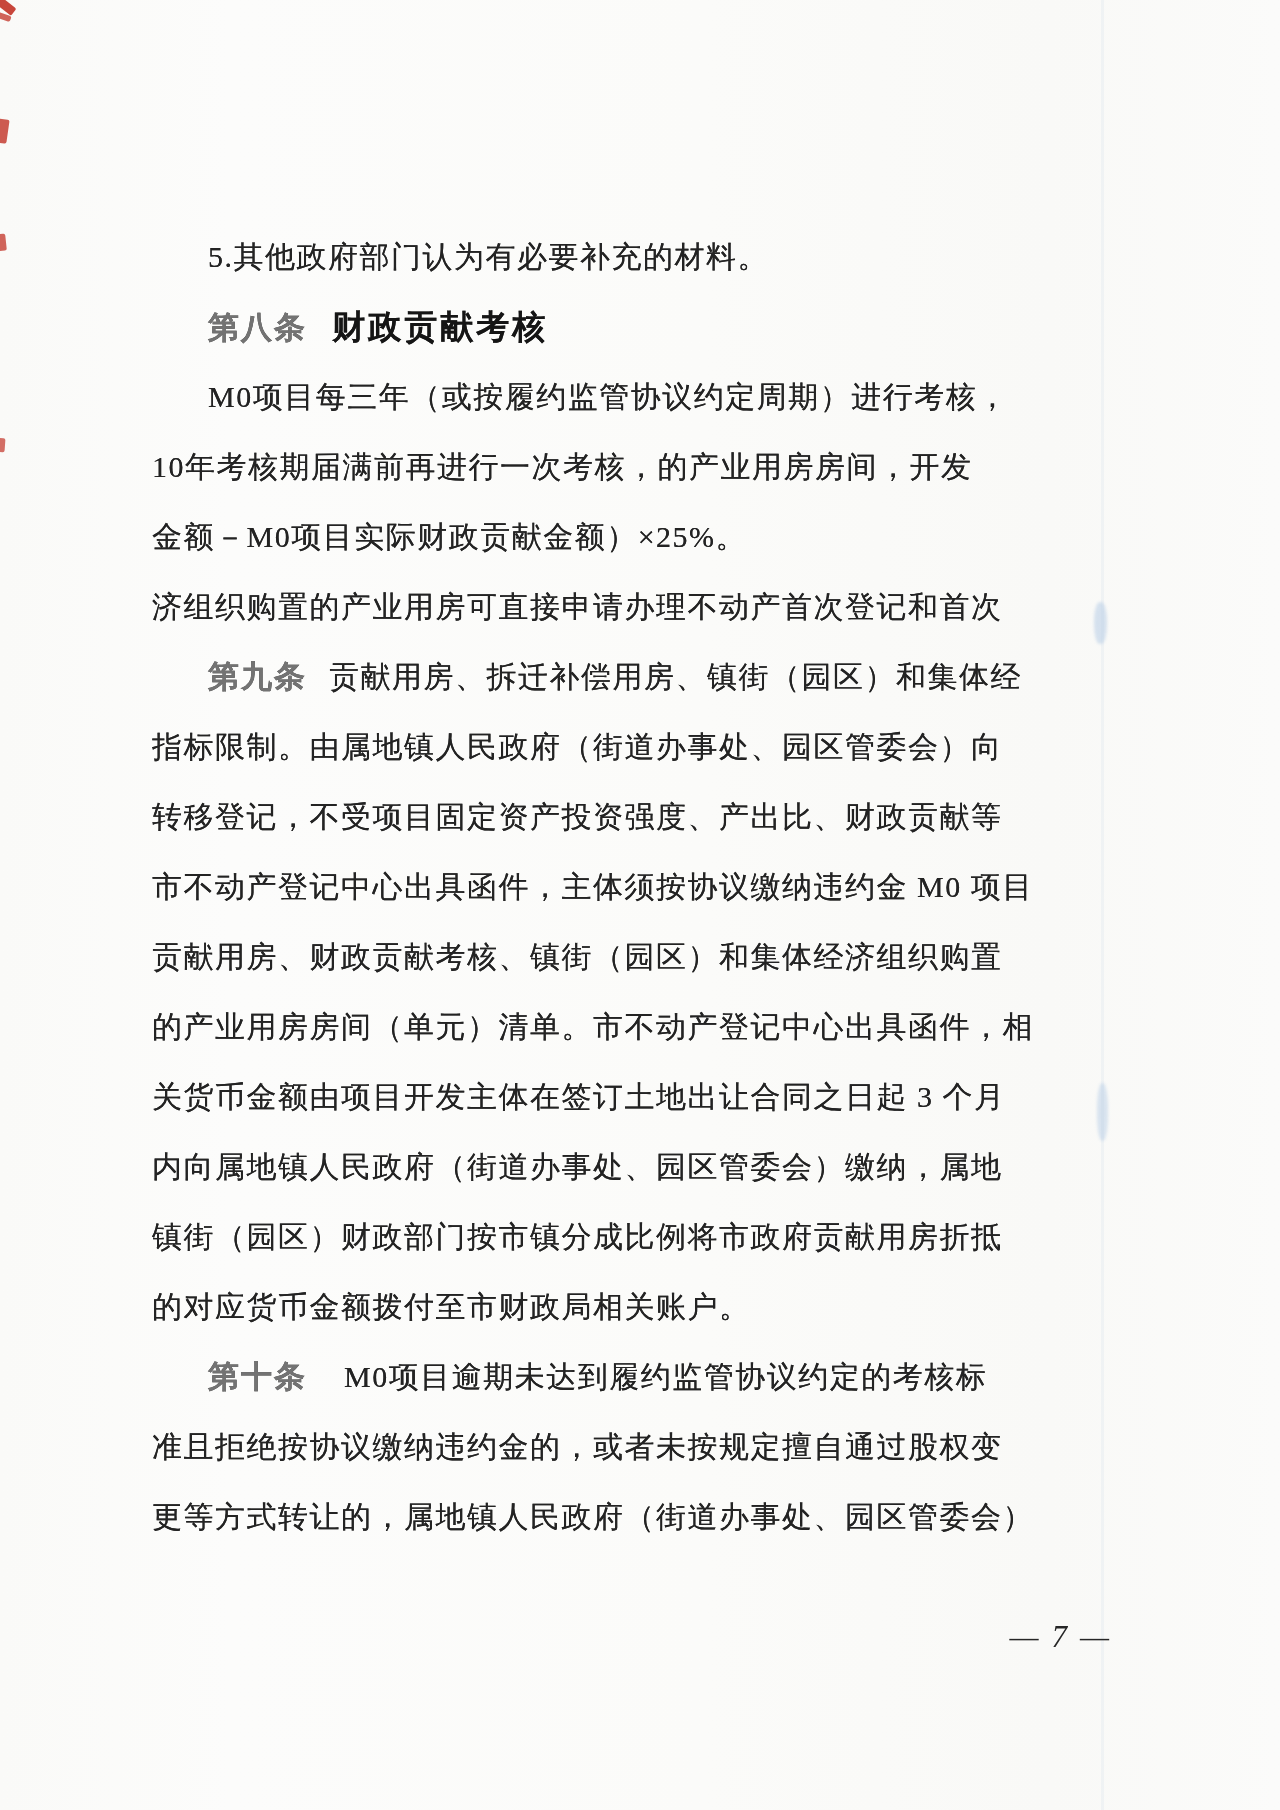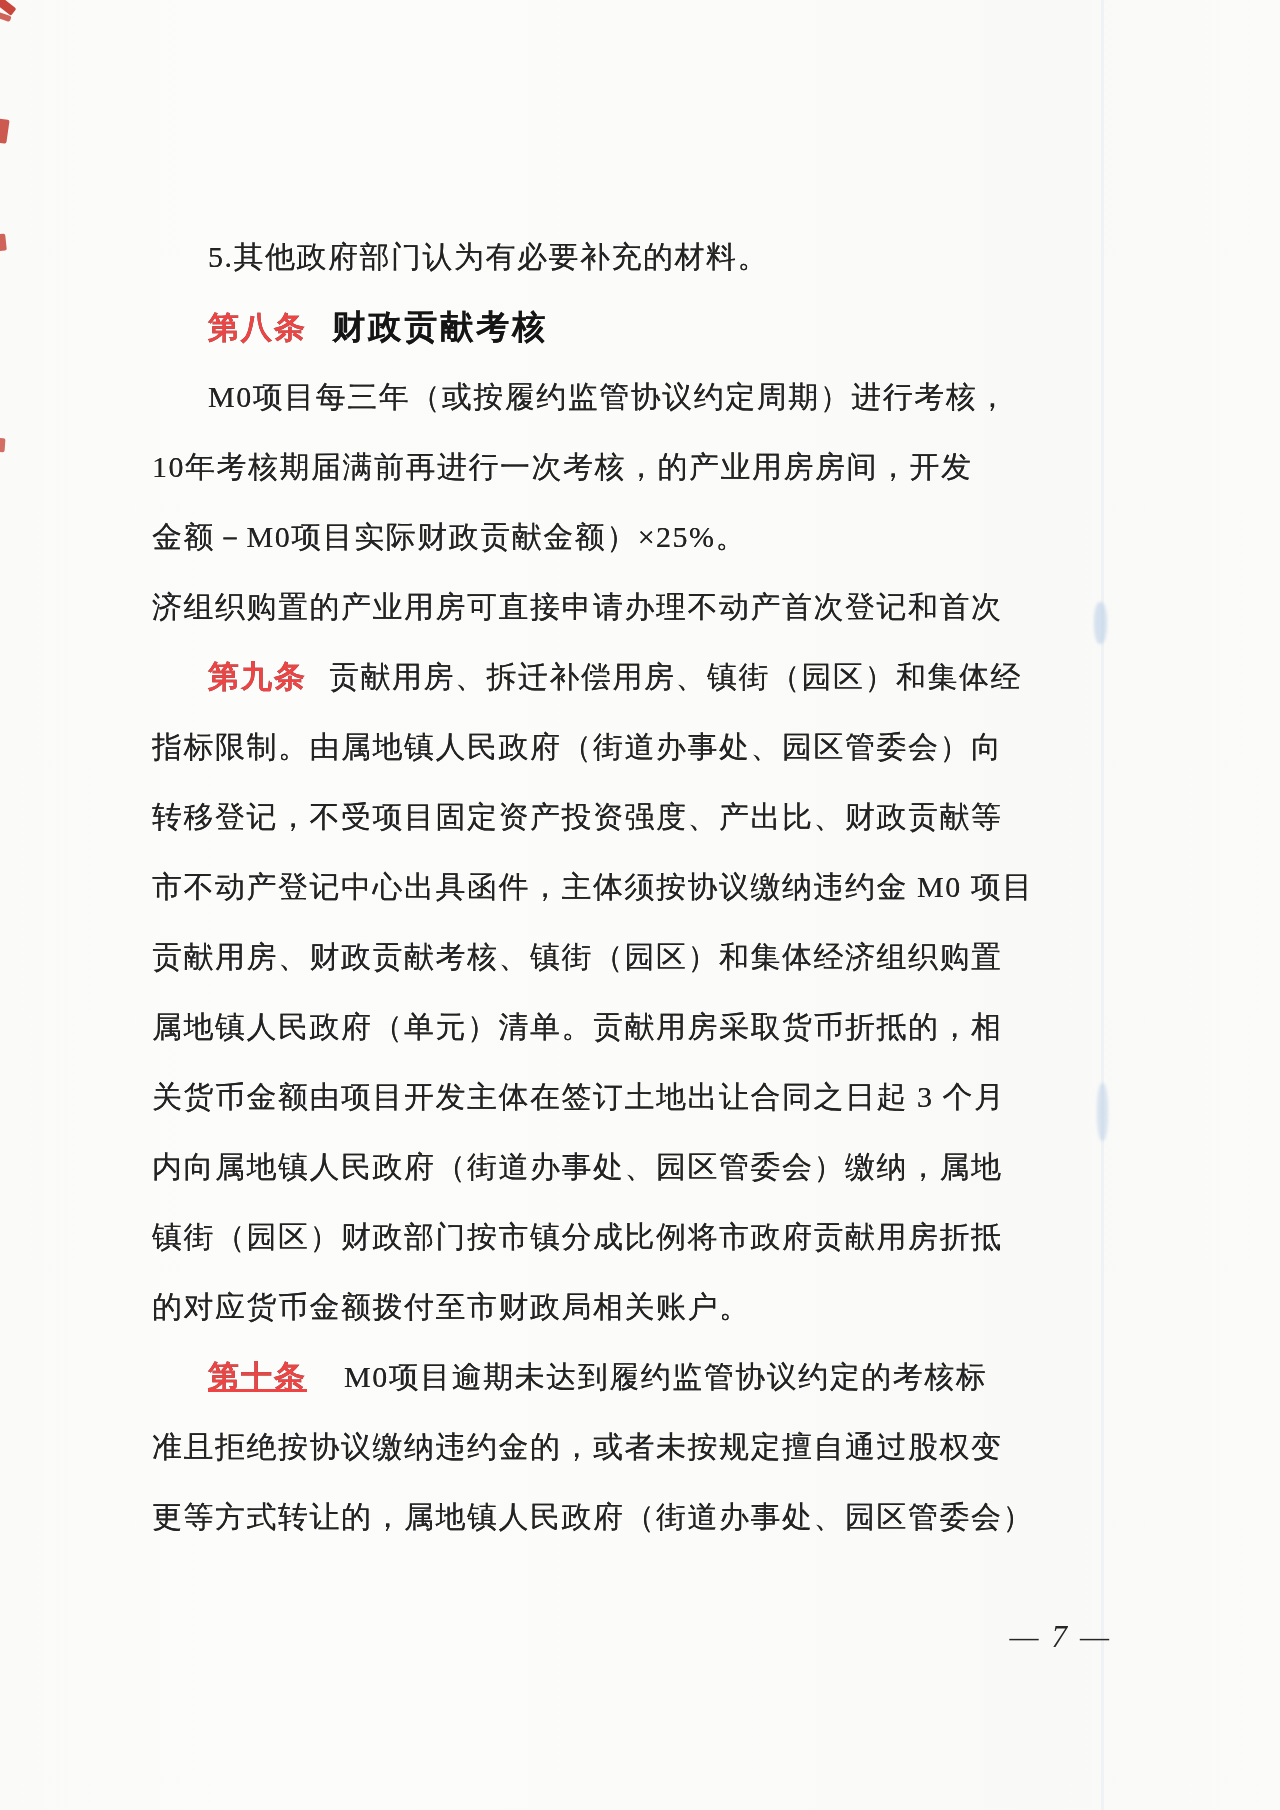--- a/index.html
+++ b/index.html
@@ -29,25 +29,25 @@
     font-size: 33px;
     letter-spacing: 3px;
     color: #151515;
   }
   .heading .term { margin-right: 28px; }
   .term {
     font-family: "Liberation Sans", "DejaVu Sans", sans-serif;
     font-weight: 700;
     font-size: 31px;
     letter-spacing: 2px;
-    color: #ef4444;
+    color: #737373;
     margin-top: 11px;
   }
   .line .term { margin-right: 13px; }
-  .line .term.wide { margin-right: 28px; text-decoration: underline; }
+  .line .term.wide { margin-right: 28px; }
 
   
   .page-number {
     position: absolute;
     top: 1612px;
     right: 170px;
     height: 50px;
     line-height: 50px;
     font-size: 29px;
     color: #262626;
@@ -116,21 +116,21 @@
   <div class="line">
     <span>转移登记，不受项目固定资产投资强度、产出比、财政贡献等</span>
   </div>
   <div class="line">
     <span>市不动产登记中心出具函件，主体须按协议缴纳违约金 M0 项目</span>
   </div>
   <div class="line">
     <span>贡献用房、财政贡献考核、镇街（园区）和集体经济组织购置</span>
   </div>
   <div class="line">
-    <span>属地镇人民政府（单元）清单。贡献用房采取货币折抵的，相</span>
+    <span>的产业用房房间（单元）清单。市不动产登记中心出具函件，相</span>
   </div>
   <div class="line">
     <span>关货币金额由项目开发主体在签订土地出让合同之日起 3 个月</span>
   </div>
   <div class="line">
     <span>内向属地镇人民政府（街道办事处、园区管委会）缴纳，属地</span>
   </div>
   <div class="line">
     <span>镇街（园区）财政部门按市镇分成比例将市政府贡献用房折抵</span>
   </div>

